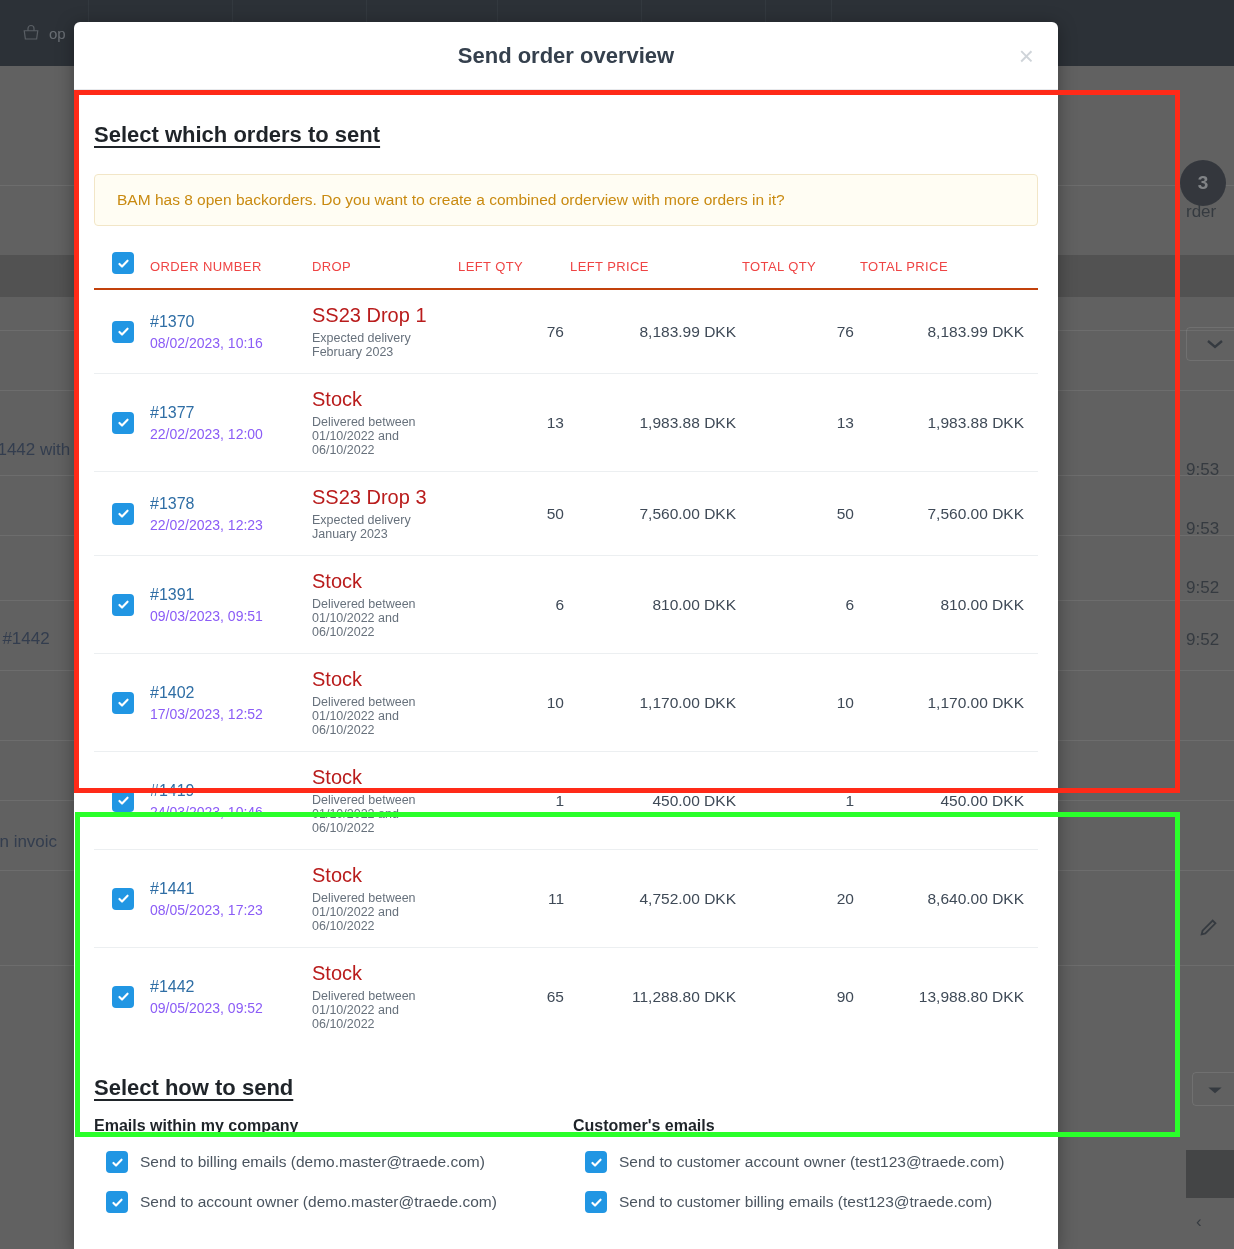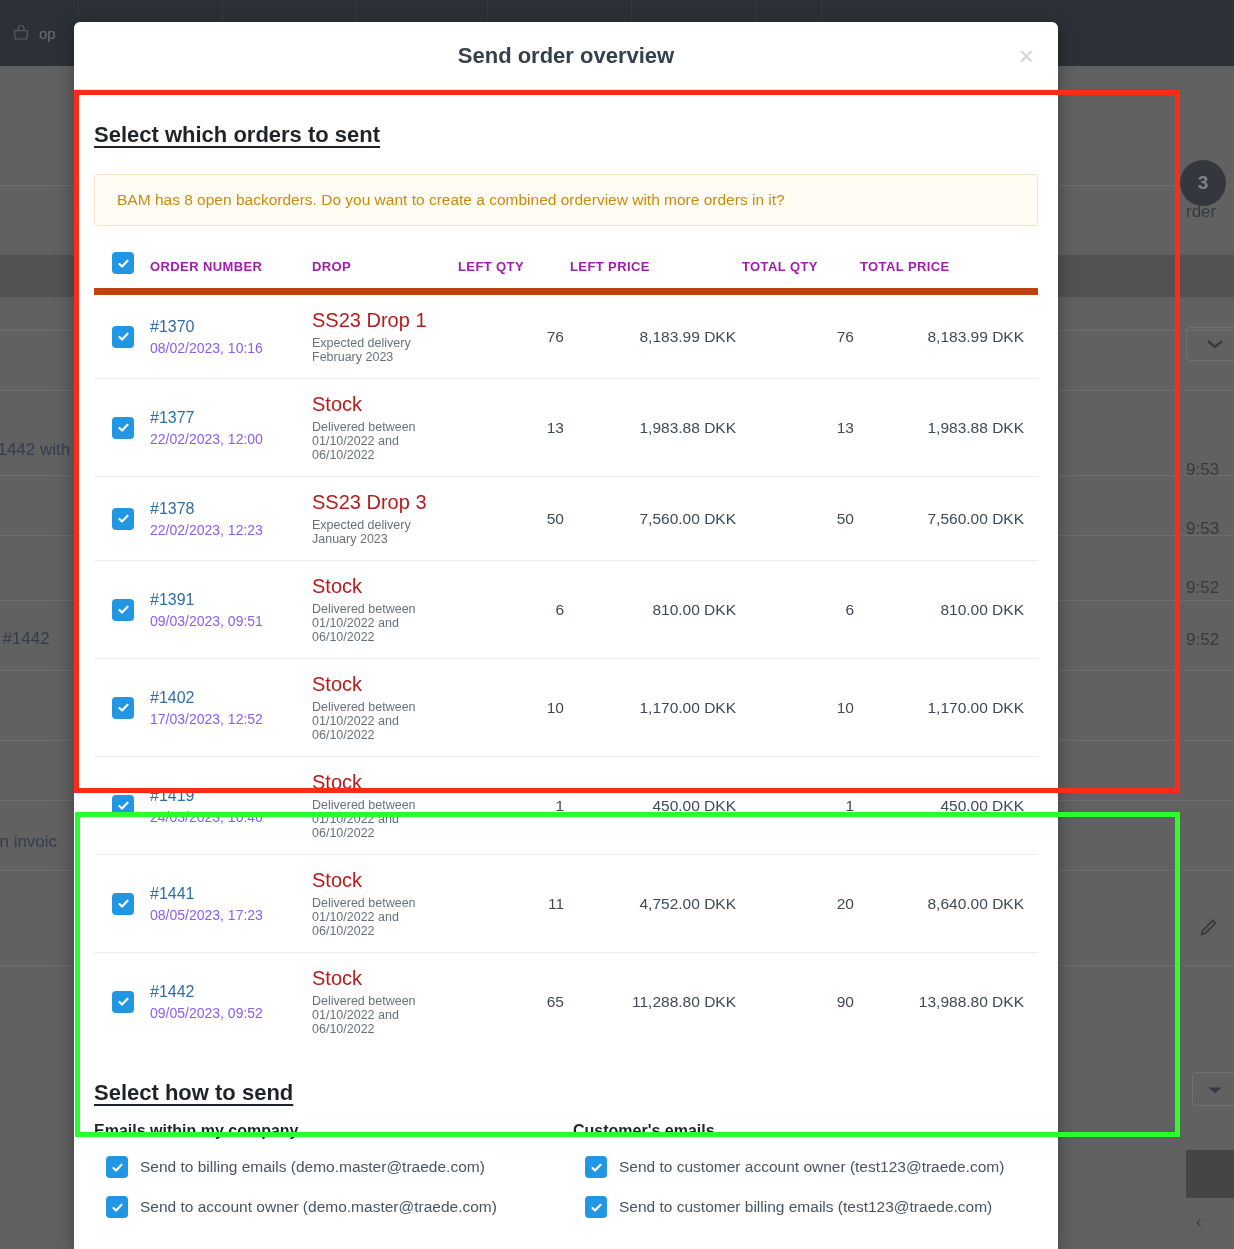--- a/index.html
+++ b/index.html
@@ -22,21 +22,21 @@
     display: flex; align-items: center;
     padding-left: 0px;
   }
   .nav-item {
     display: flex; align-items: center; gap: 9px;
     height: 66px; padding: 0 22px;
     color: #9aa5b1; font-size: 15px;
     border-right: 1px solid #2b3744;
     white-space: nowrap;
   }
-  .nav-item:first-child { padding-left: 12px; }
+  .nav-item:first-child { padding-left: 22px; }
   .nav-ico { width: 18px; height: 18px; display: inline-block; opacity: .75; }
   .nav-ico svg { width: 18px; height: 18px; display: block; }
   .nav-app { flex-direction: column; gap: 0; justify-content: center; align-items: center; padding: 0 18px; }
 
   #bg-overlay {
     position: absolute; inset: 0;
     background: rgba(60,60,60,0.52);
   }
 
   
@@ -96,24 +96,24 @@
     border: 1px solid #f2e6c7;
     border-radius: 4px;
     padding: 16px 22px;
     color: #c98a10;
     font-size: 15.5px;
   }
 
   
   table.orders { width: 100%; border-collapse: collapse; margin-top: 16px; }
   table.orders th {
-    font-size: 13px; font-weight: 700; color: #a21caf;
+    font-size: 13px; font-weight: 400; color: #ef4444;
     letter-spacing: .4px; text-transform: uppercase;
     padding: 10px 0 14px 0;
-    border-bottom: 7px solid #c2410c;
+    border-bottom: 2px solid #c2410c;
     text-align: left; vertical-align: bottom;
   }
   table.orders td {
     padding: 14px 0; border-bottom: 1px solid #eceff1;
     vertical-align: middle; font-size: 15.5px; color: #3f4a57;
   }
   table.orders tr:last-child td { border-bottom: none; }
   .col-chk { width: 56px; padding-left: 18px !important; }
   .col-num { width: 162px; }
   .col-drop { }

